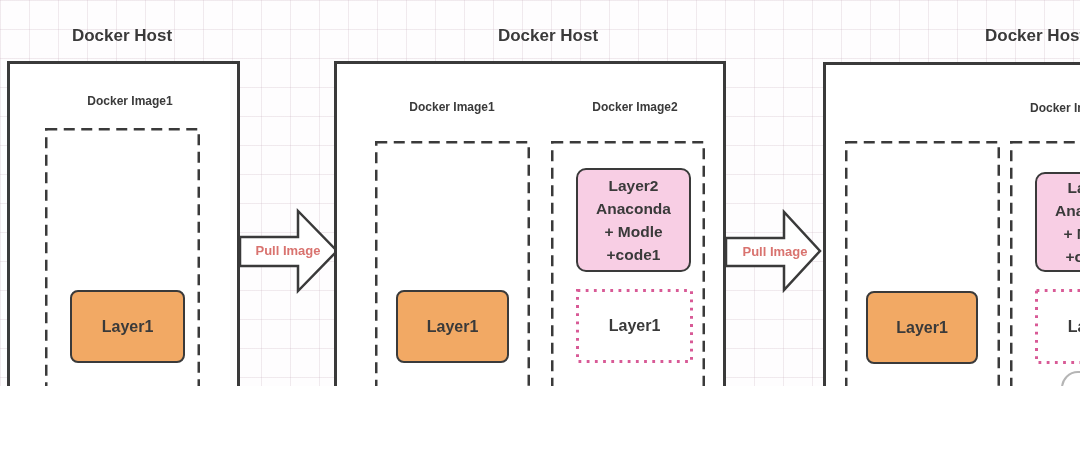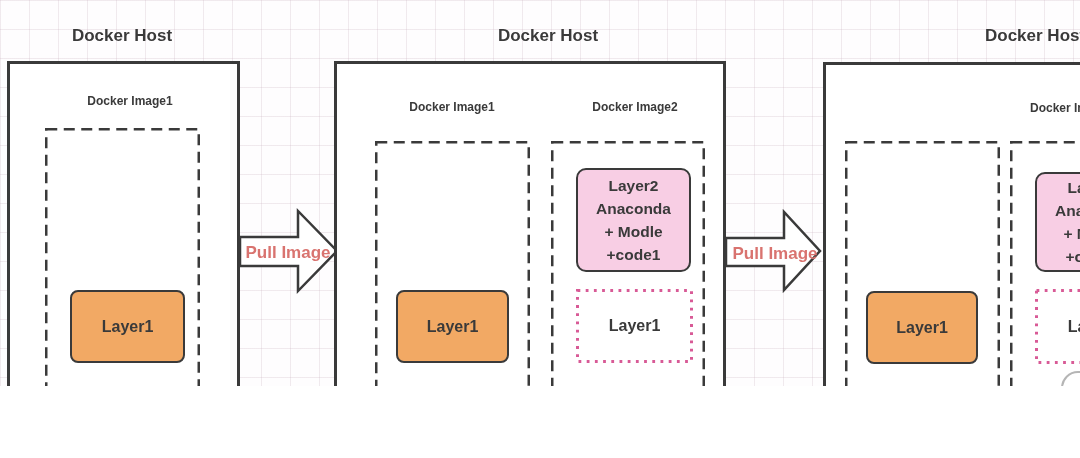--- a/index.html
+++ b/index.html
@@ -26,21 +26,21 @@
   .layer.orange{background:var(--layer-orange,#F2A964);border-radius:8px;}
   .layer.pink{background:var(--layer-pink,#F8CEE4);border-radius:10px;flex-direction:column;font-size:15.5px;line-height:23px;}
   .layer.pink span{display:block;white-space:nowrap;}
   .dotted-layer{
     position:absolute;background:#fff;display:flex;align-items:center;justify-content:center;
     font-size:16px;font-weight:600;
   }
   .dotted-layer svg{position:absolute;left:0;top:0;overflow:visible;}
   .dotted-layer span{position:relative;}
   .arrow-label{
-    position:absolute;font-size:17px;font-weight:600;white-space:nowrap;
+    position:absolute;font-size:13px;font-weight:600;white-space:nowrap;
     color:var(--arrow-label,#D9736F);
   }
 </style>
 </head>
 <body>
 
 <div id="canvas">
 
   <div class="host-title centered" style="left:122px;top:26px">Docker Host</div>
 

